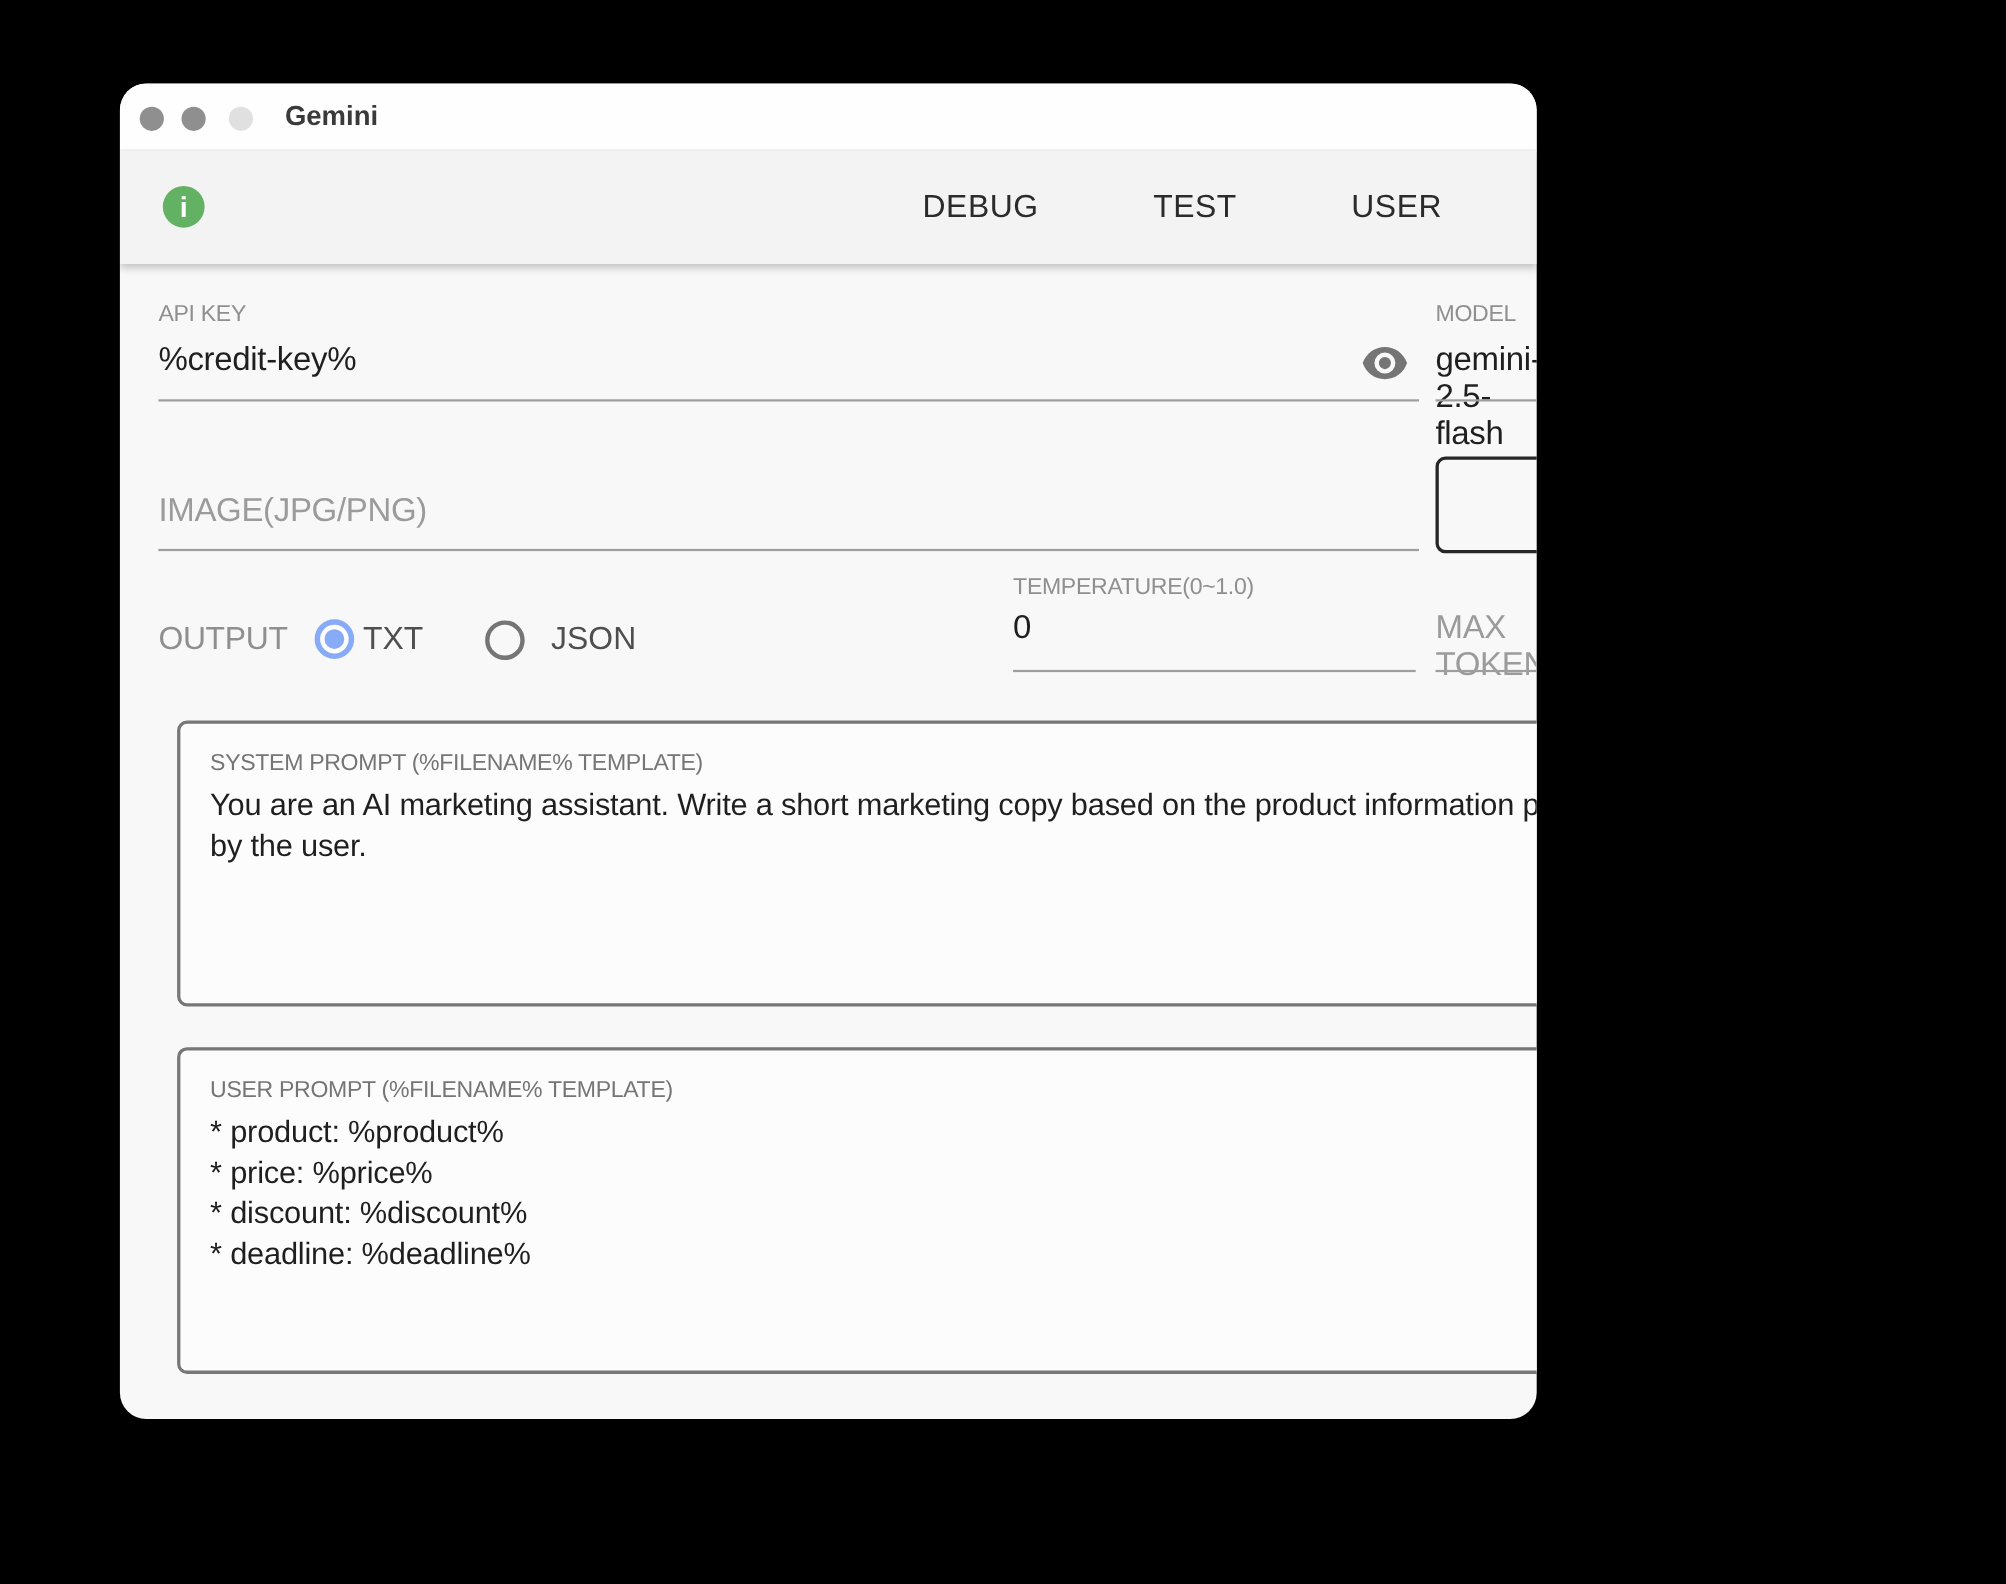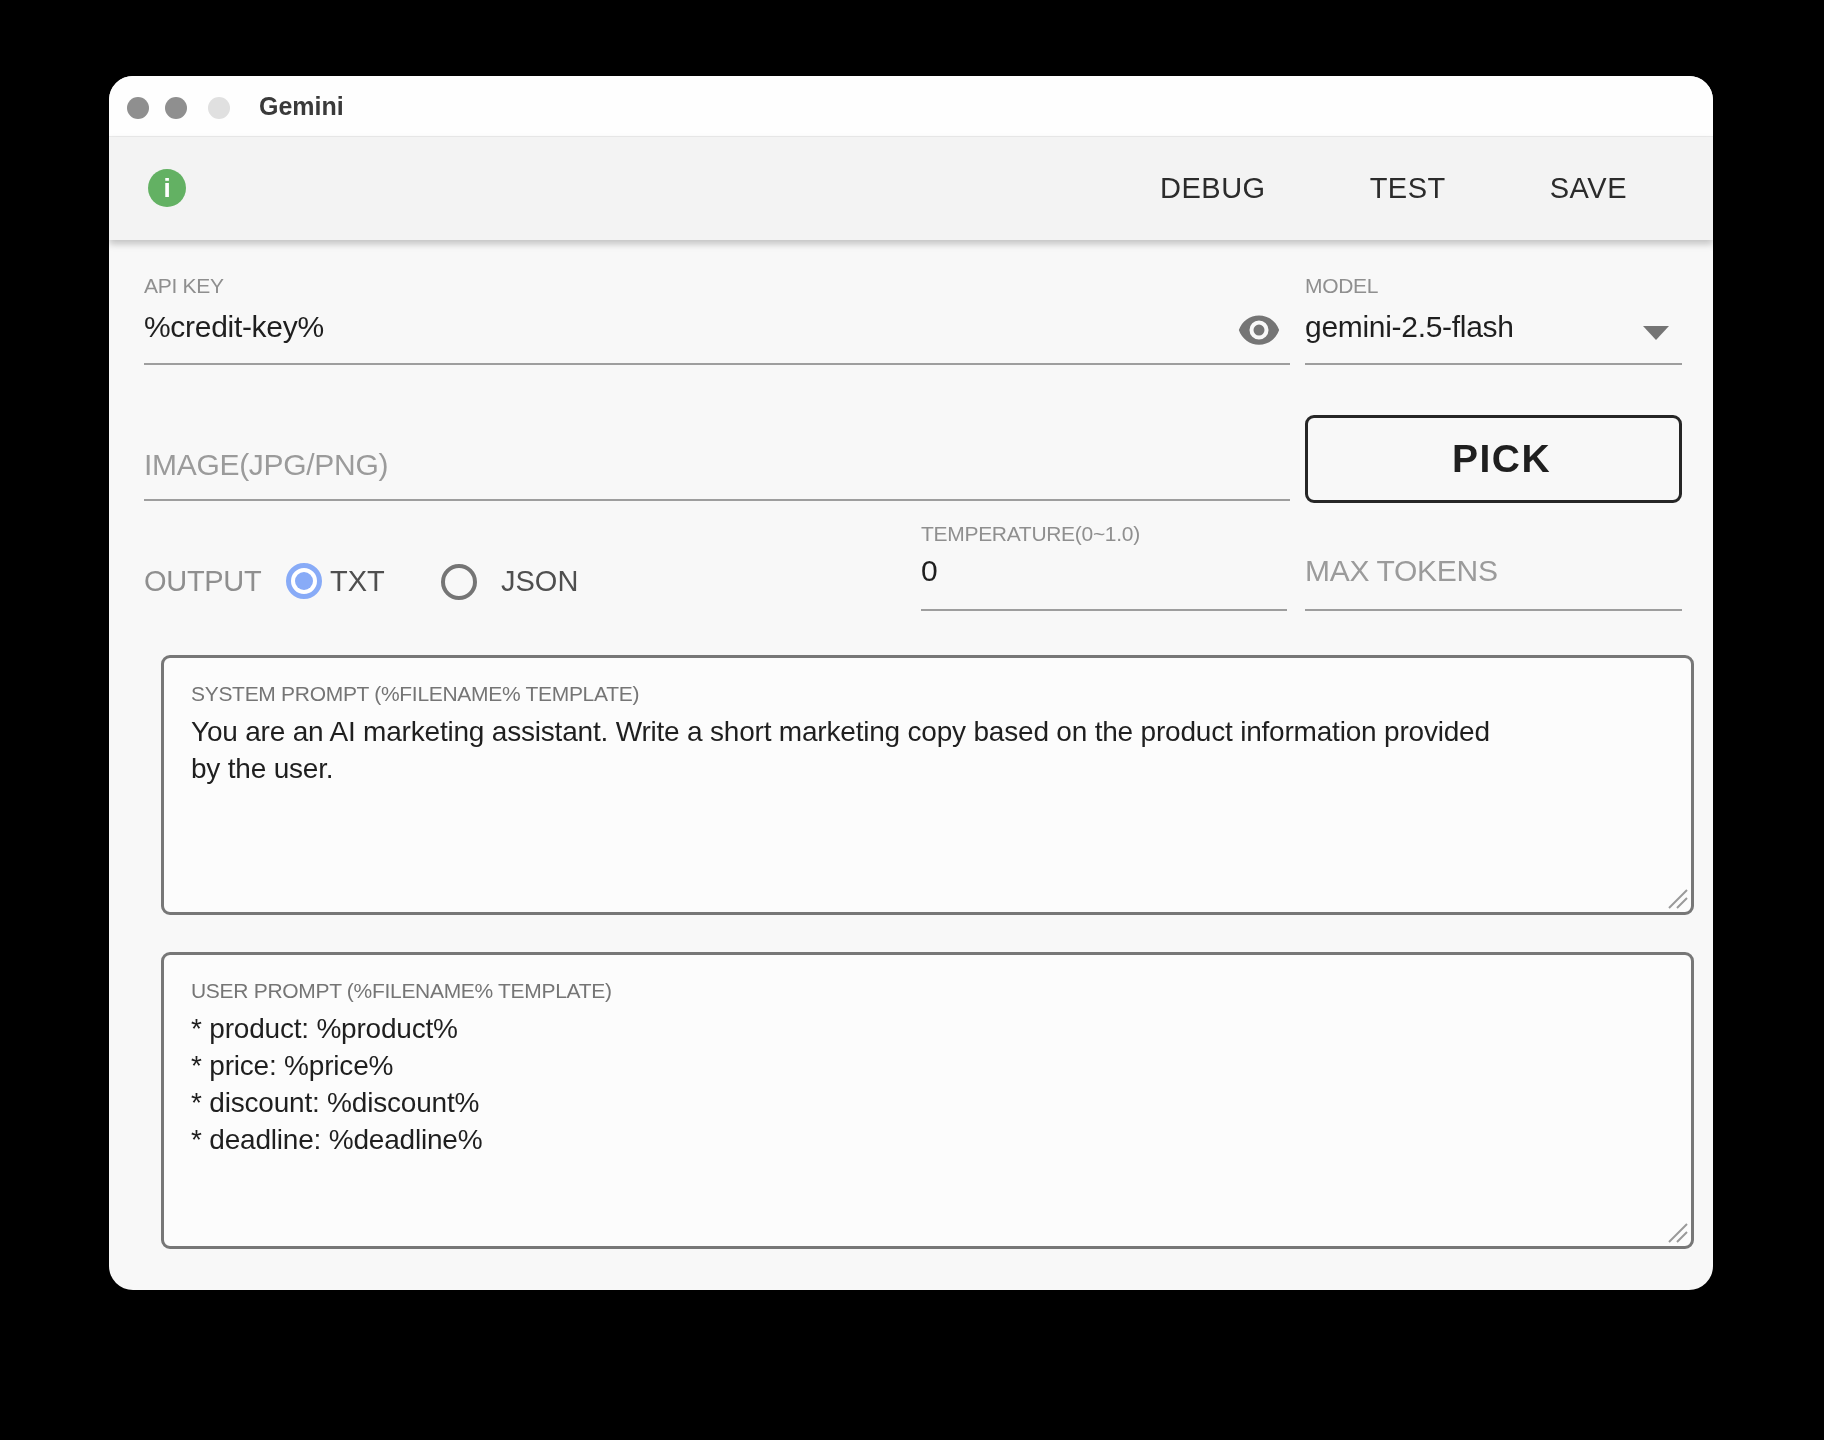--- a/index.html
+++ b/index.html
@@ -6,21 +6,21 @@
   body {
     width:1824px; height:1440px;
     background:#000;
     font-family:"Liberation Sans", sans-serif;
     position:relative;
     overflow:hidden;
     -webkit-font-smoothing:antialiased;
   }
   .window {
     position:absolute; left:109px; top:76px;
-    width:1604px; height:1214px;
+    width:1288px; height:1214px;
     background:#f8f8f8;
     border-radius:24px;
     box-shadow:0 24px 70px rgba(0,0,0,0.55);
     overflow:hidden;
   }
   
   .titlebar {
     position:relative; height:60px; background:#fefefe;
     border-bottom:1px solid #ececec;
   }
@@ -114,21 +114,21 @@
     <span class="light l2"></span>
     <span class="light l3"></span>
     <span class="window-title">Gemini</span>
   </div>
 
   <div class="toolbar">
     <div class="info-btn">i</div>
     <div class="toolbar-actions">
       <button class="tool-btn">DEBUG</button>
       <button class="tool-btn">TEST</button>
-      <button class="tool-btn">SAVE</button>
+      <button class="tool-btn">USER</button>
     </div>
   </div>
 
   <div class="field-label" style="left:35px; top:198px;">API KEY</div>
   <div class="field-value" style="left:35px; top:234px;">%credit-key%</div>
   <svg class="eye" style="left:1128px; top:238px;" viewBox="0 0 24 18">
     <path fill="#757575" d="M12 0.5C7 0.5 2.7 3.6 1 8.5c1.7 4.9 6 8 11 8s9.3-3.1 11-8C21.3 3.6 17 0.5 12 0.5zm0 13.2a5.2 5.2 0 1 1 0-10.4 5.2 5.2 0 0 1 0 10.4zm0-8.2a3 3 0 1 0 0 6 3 3 0 0 0 0-6z"></path>
   </svg>
   <div class="underline" style="left:35px; top:287px; width:1146px;"></div>
 

